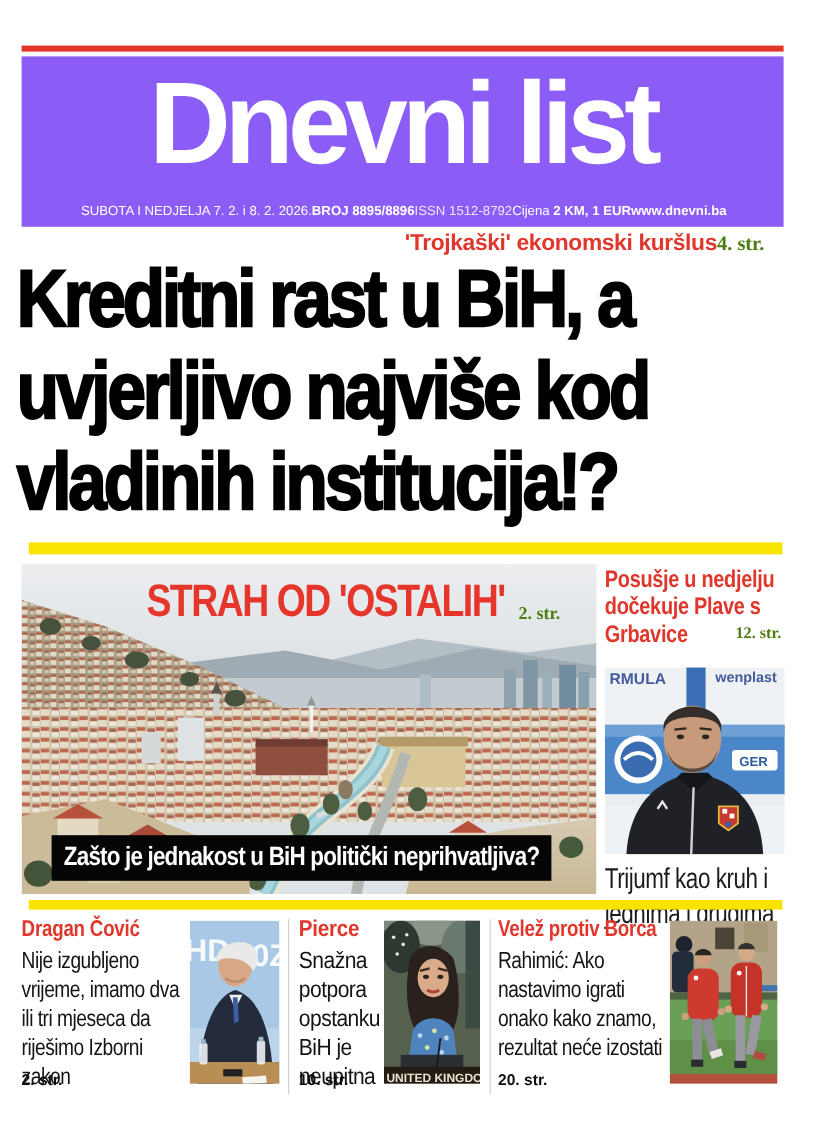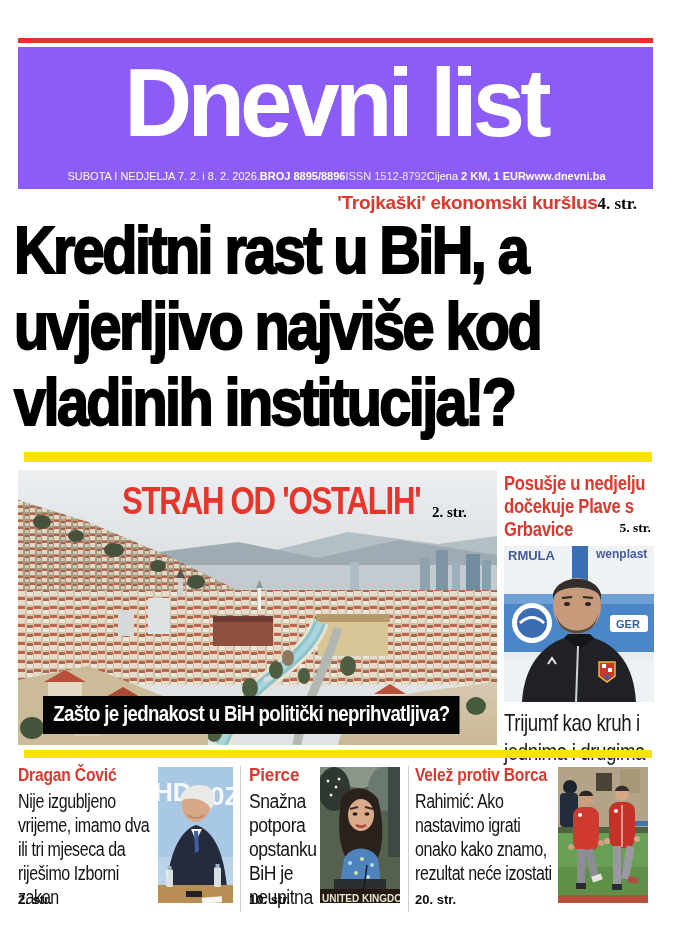--- a/index.html
+++ b/index.html
@@ -14,21 +14,21 @@
         font-weight:bold;font-size:97px;letter-spacing:-5px;line-height:112px;
         transform:scaleX(.97);transform-origin:center;}
   .mast-info{position:absolute;left:22px;right:20px;bottom:7px;display:flex;
         justify-content:center;align-items:baseline;color:#fff;font-size:11px;}
   .mi-b{font-weight:bold;}
   .mi-dim{opacity:.85;}
 
   
   .kicker-row{left:25px;top:192px;width:612px;display:flex;justify-content:flex-end;align-items:baseline;}
   .lead-kicker{color:#e0362b;font-weight:bold;font-size:19px;letter-spacing:-.3px;}
-  .pref-serif{font-family:"Liberation Serif",serif;font-weight:bold;color:#000000;}
+  .pref-serif{font-family:"Liberation Serif",serif;font-weight:bold;color:#4d7c0f;}
   .lead-pref{font-size:17px;}
   .headline{left:14px;top:212px;width:660px;}
   .hl-line{font-size:67px;font-weight:bold;letter-spacing:-3px;line-height:76px;
         color:#000;-webkit-text-stroke:2px #000;white-space:nowrap;
         transform:scaleX(.86);transform-origin:left;}
 
   .ybar{background:#f9e300;height:10px;left:24px;width:628px;}
   .ybar1{top:452px;}
   .ybar2{top:750px;height:8px;}
 
@@ -41,21 +41,21 @@
   .caption-bar{position:absolute;left:25px;top:226px;background:#050505;color:#fff;
         font-weight:bold;font-size:22px;letter-spacing:-.8px;white-space:nowrap;
         padding:5px 12px 7px 12px;transform:scaleX(.85);transform-origin:left;}
 
   
   .right-col{left:504px;top:472px;width:151px;}
   .sport-kicker-wrap{position:relative;height:72px;}
   .sport-kicker{width:182px;transform:scaleX(.83);transform-origin:left top;
         color:#e0362b;font-weight:bold;font-size:20px;line-height:23px;letter-spacing:-.3px;}
   .sport-pref{position:absolute;right:4px;top:48px;font-size:13.5px;}
-  .coach-photo{width:150px;height:156px;overflow:hidden;margin-top:2px;}
+  .coach-photo{width:150px;height:156px;overflow:hidden;margin-top:12px;}
   .sport-headline{margin-top:6px;width:196px;transform:scaleX(.78);transform-origin:left top;
         font-size:24px;line-height:29px;color:#1b1b1b;letter-spacing:-.5px;}
 
   
   .bottom{left:18px;top:764px;width:635px;height:150px;}
   .vdiv{position:absolute;top:2px;width:1px;height:146px;background:#cfcfcf;}
   .btxt{position:absolute;top:0;transform-origin:left top;}
   .b-kicker{color:#e0362b;font-weight:bold;font-size:19px;margin-bottom:3px;letter-spacing:-.2px;}
   .b-head{font-size:19.5px;line-height:24px;letter-spacing:-.5px;color:#141414;}
   .b-pref{position:absolute;top:128px;font-weight:bold;font-size:13px;color:#0d0d0d;}
@@ -190,21 +190,21 @@
     <ellipse cx="14" cy="258" rx="12" ry="11" fill="#44543a"></ellipse>
   </svg>
   <div class="photo-title">STRAH OD 'OSTALIH'</div>
   <div class="photo-pref pref-serif">2. str.</div>
   <div class="caption-bar">Zašto je jednakost u BiH politički neprihvatljiva?</div>
 </div>
 
 <div class="abs right-col">
   <div class="sport-kicker-wrap">
     <div class="sport-kicker">Posušje u nedjelju dočekuje Plave s Grbavice</div>
-    <div class="sport-pref pref-serif">5. str.</div>
+    <div class="sport-pref pref-serif">12. str.</div>
   </div>
   <div class="coach-photo">
     <svg width="150" height="156" viewBox="0 0 150 156">
       <rect width="150" height="156" fill="#eef2f5"></rect>
       <text x="4" y="14" font-size="13" font-weight="bold" fill="#26418c" opacity="0.85">RMULA</text>
       <text x="92" y="12" font-size="12" font-weight="bold" fill="#26418c" opacity="0.85">wenplast</text>
       <rect x="68" y="0" width="16" height="46" fill="#3a6fb5"></rect>
       <rect x="0" y="48" width="150" height="58" fill="#4a86c8"></rect>
       <rect x="0" y="48" width="150" height="10" fill="#6ea0d6"></rect>
       <circle cx="28" cy="77" r="20" fill="#ffffff"></circle>

